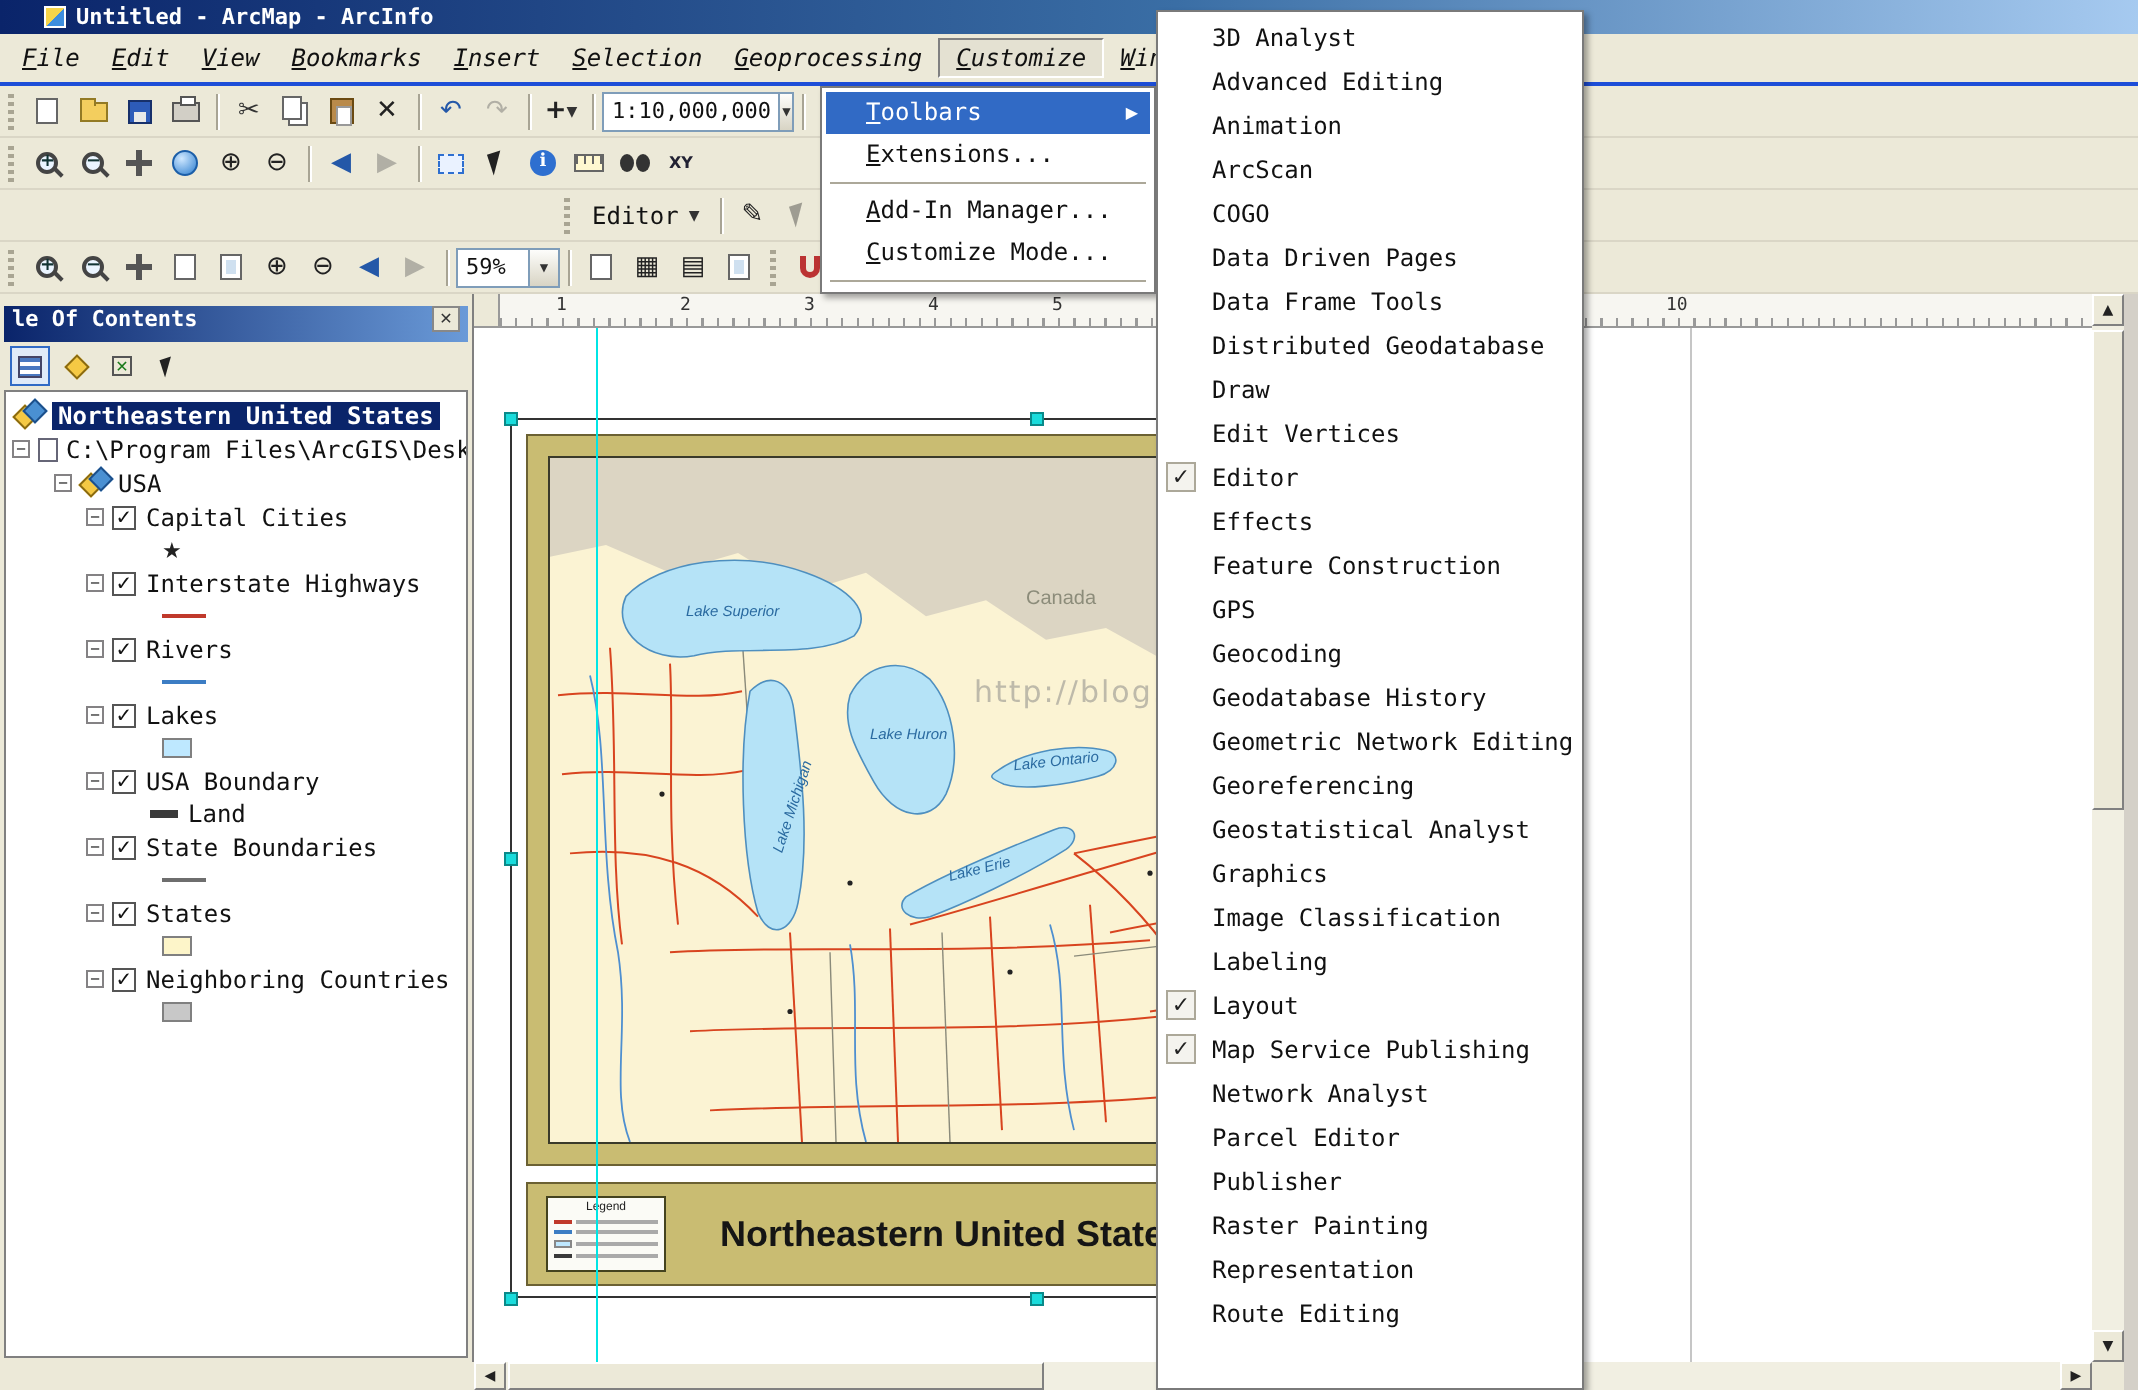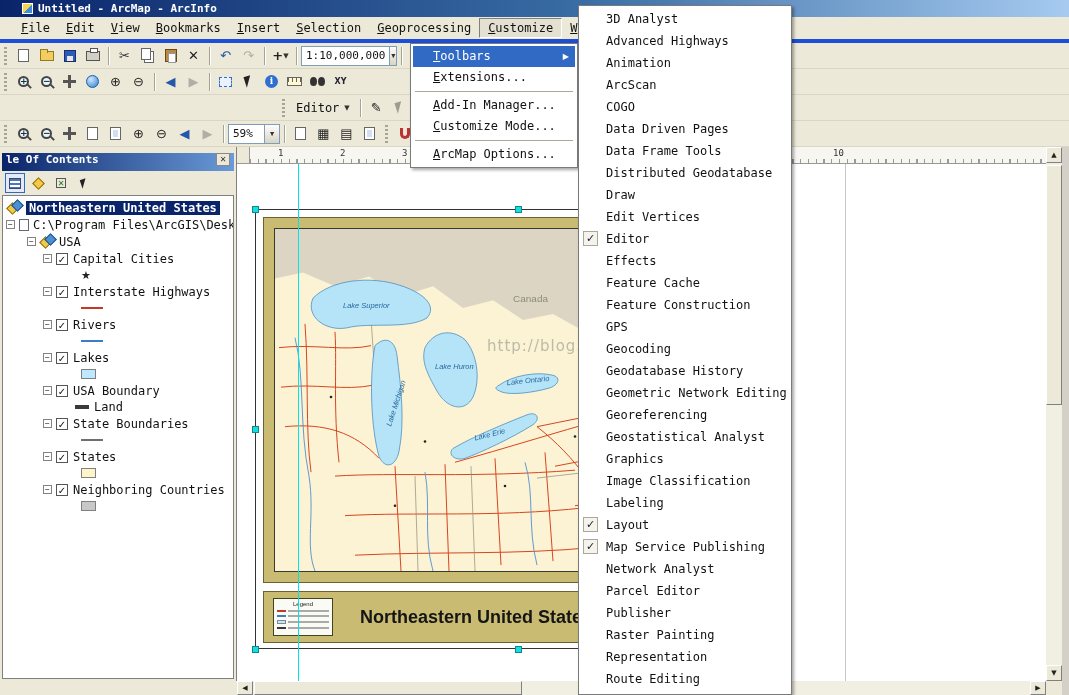--- a/index.html
+++ b/index.html
@@ -10,22 +10,22 @@
   
   .titlebar { position:absolute; top:0; left:0; right:0; height:17px;
     background:linear-gradient(to right,#0A246A,#3A6EA5 55%,#A6CAF0);
     color:#fff; display:flex; align-items:center; padding:0 22px;
     font-weight:bold; font-size:11px; z-index:2; }
   .app-icon { width:11px; height:11px; margin-right:5px; flex:0 0 auto;
     background:linear-gradient(135deg,#F7D54A 0 50%,#3E8EDE 50% 100%); border:1px solid #fff; }
 
   
   .menubar { position:absolute; top:17px; left:0; right:0; height:26px;
-    background:#ECE9D8; border-bottom:4px solid #1d4ed8;
-    display:flex; align-items:center; padding-left:13px; z-index:2; }
+    background:#ECE9D8; border-bottom:2px solid #1d4ed8;
+    display:flex; align-items:center; padding-left:3px; z-index:2;font-style:italic; }
   .menu-item { padding:2px 8px; white-space:nowrap; }
   .menu-item::first-letter { text-decoration:underline; }
   .menu-item.open { border:1px solid; border-color:#808080 #FFF #FFF #808080; background:#E4E1D2; }
 
   
   .tbrow { position:absolute; left:0; right:0; height:26px; background:#ECE9D8;
     border-bottom:1px solid #DAD6C6; display:flex; align-items:center; z-index:2; }
   #tbrow1 { top:43px; } #tbrow2 { top:69px; } #tbrow3 { top:95px; } #tbrow4 { top:121px; }
   .grip { width:3px; height:18px; margin:0 5px 0 4px; flex:0 0 auto;
     background:repeating-linear-gradient(to bottom,#A9A593 0 2px,transparent 2px 4px); }
@@ -673,37 +673,35 @@
 <div id="cust-menu">
   <div class="cm-item hl">
     <span>Toolbars</span>
     <span class="cm-arrow">▶</span>
   </div>
   <div class="cm-item"><span>Extensions...</span></div>
   <div class="cm-sep"></div>
   <div class="cm-item"><span>Add-In Manager...</span></div>
   <div class="cm-item"><span>Customize Mode...</span></div>
   <div class="cm-sep"></div>
-  <div class="cm-item"><span>ArcMap Options...</span></div>
 </div>
 
 <div id="tb-submenu">
   <div class="sm-item"><span class="sm-check"></span><span>3D Analyst</span></div>
-  <div class="sm-item"><span class="sm-check"></span><span>Advanced Highways</span></div>
+  <div class="sm-item"><span class="sm-check"></span><span>Advanced Editing</span></div>
   <div class="sm-item"><span class="sm-check"></span><span>Animation</span></div>
   <div class="sm-item"><span class="sm-check"></span><span>ArcScan</span></div>
   <div class="sm-item"><span class="sm-check"></span><span>COGO</span></div>
   <div class="sm-item"><span class="sm-check"></span><span>Data Driven Pages</span></div>
   <div class="sm-item"><span class="sm-check"></span><span>Data Frame Tools</span></div>
   <div class="sm-item"><span class="sm-check"></span><span>Distributed Geodatabase</span></div>
   <div class="sm-item"><span class="sm-check"></span><span>Draw</span></div>
   <div class="sm-item"><span class="sm-check"></span><span>Edit Vertices</span></div>
   <div class="sm-item"><span class="sm-check">✓</span><span>Editor</span></div>
   <div class="sm-item"><span class="sm-check"></span><span>Effects</span></div>
-  <div class="sm-item"><span class="sm-check"></span><span>Feature Cache</span></div>
   <div class="sm-item"><span class="sm-check"></span><span>Feature Construction</span></div>
   <div class="sm-item"><span class="sm-check"></span><span>GPS</span></div>
   <div class="sm-item"><span class="sm-check"></span><span>Geocoding</span></div>
   <div class="sm-item"><span class="sm-check"></span><span>Geodatabase History</span></div>
   <div class="sm-item"><span class="sm-check"></span><span>Geometric Network Editing</span></div>
   <div class="sm-item"><span class="sm-check"></span><span>Georeferencing</span></div>
   <div class="sm-item"><span class="sm-check"></span><span>Geostatistical Analyst</span></div>
   <div class="sm-item"><span class="sm-check"></span><span>Graphics</span></div>
   <div class="sm-item"><span class="sm-check"></span><span>Image Classification</span></div>
   <div class="sm-item"><span class="sm-check"></span><span>Labeling</span></div>

